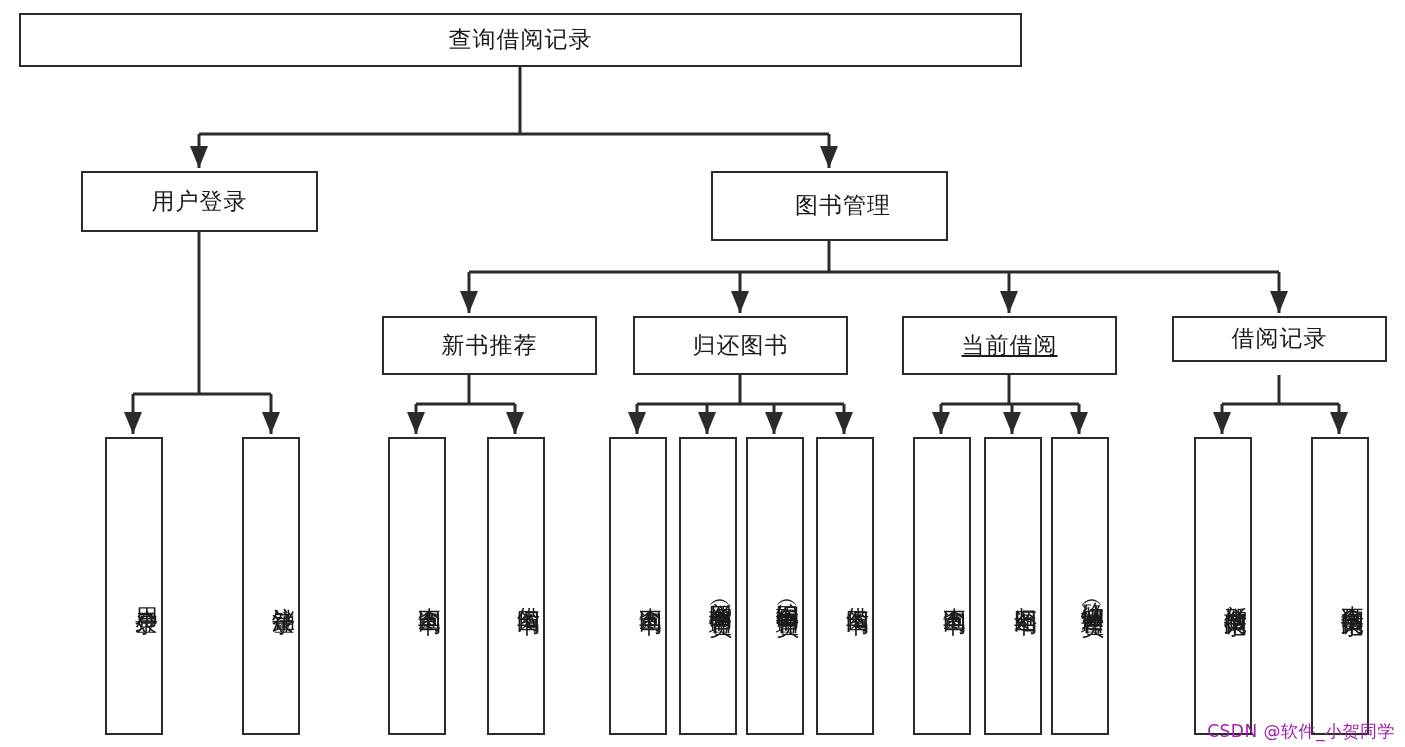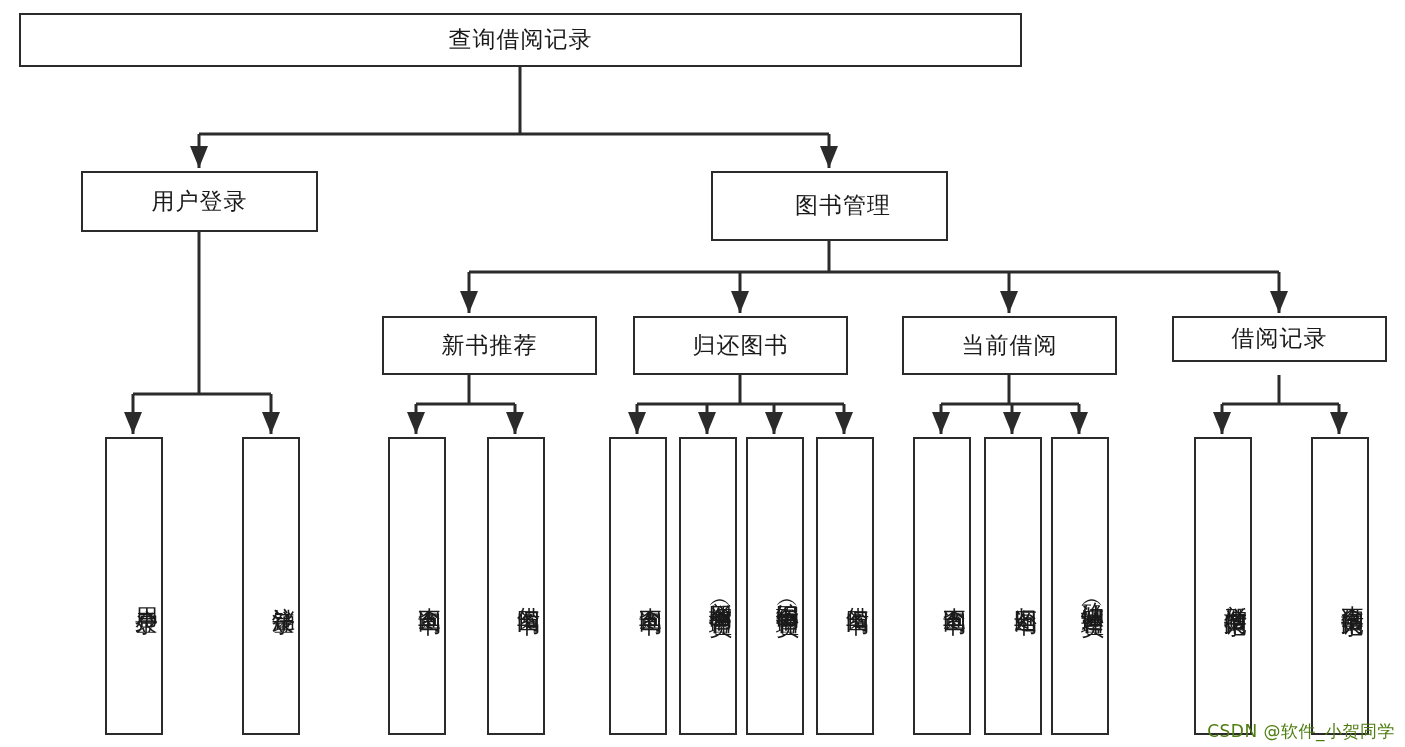--- a/index.html
+++ b/index.html
@@ -56,21 +56,21 @@
   .node-v > .vtext {
     writing-mode: vertical-rl;
     text-orientation: upright;
     display: block;
   }
   #watermark {
     position: absolute;
     right: 10px;
     bottom: 4px;
     font-size: 17px;
-    color: #4d7c0f;
+    color: #a21caf;
     letter-spacing: 0.5px;
     white-space: nowrap;
     z-index: 5;
     font-family: "DejaVu Sans", "Liberation Sans", sans-serif;
   }
 </style>
 </head>
 <body>
 
 <div id="canvas">
@@ -139,21 +139,21 @@
       </div>
       <div class="node node-h" style="left: 711px; top: 171px; width: 237px; height: 70px; padding-left: 27px;">
         <span class="htext">图书管理</span>
       </div>
       <div class="node node-h" style="left: 362px; top: 316px; width: 215px; height: 59px; margin-left: 20px;">
         <span class="htext">新书推荐</span>
       </div>
       <div class="node node-h" style="left: 633px; top: 316px; width: 215px; height: 59px;">
         <span class="htext">归还图书</span>
       </div>
-      <div class="node node-h" style="left: 902px; top: 316px; width: 215px; height: 59px;">
+      <div class="node node-h" style="left: 902px; top: 316px; width: 215px; height: 59px; text-decoration: underline;">
         <span class="htext">当前借阅</span>
       </div>
       <div class="node node-h" style="left: 1172px; top: 316px; width: 215px; height: 46px;">
         <span class="htext">借阅记录</span>
       </div>
       <div class="node node-v" style="left: 105px; top: 437px; width: 58px; height: 298px;">
         <span class="vtext">用户登录</span>
       </div>
       <div class="node node-v" style="left: 242px; top: 437px; width: 58px; height: 298px;">
         <span class="vtext">注销登录</span>

